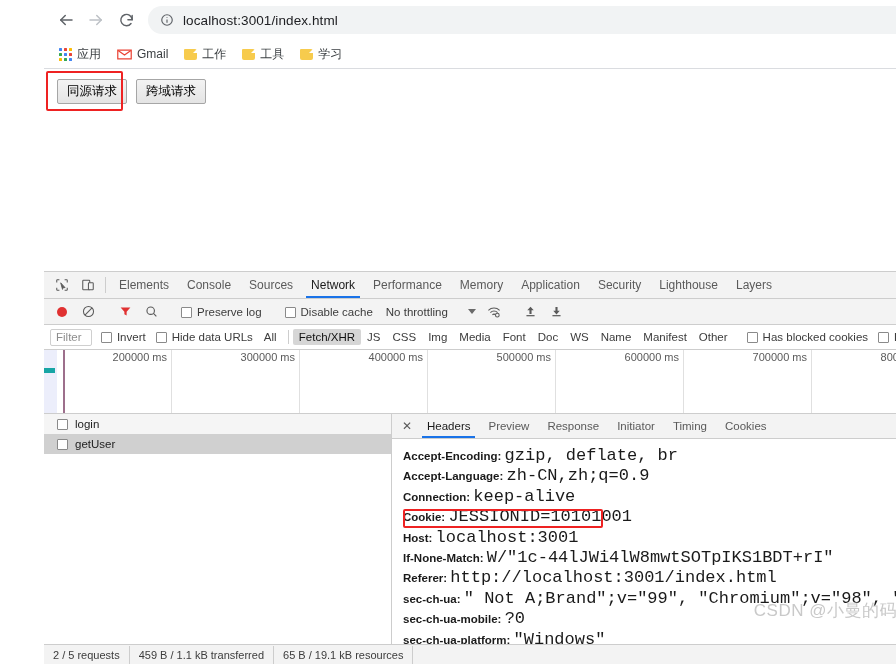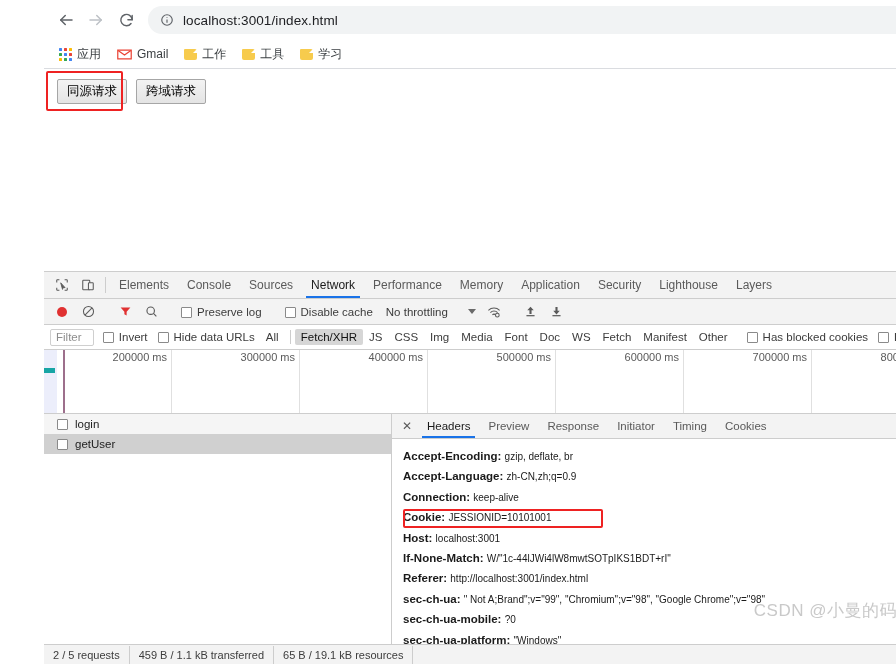--- a/index.html
+++ b/index.html
@@ -87,21 +87,21 @@
 
   .det-pane { flex:1; display:flex; flex-direction:column; background:#fff; min-width:0; position:relative; }
   .det-tabbar { height:25px; display:flex; align-items:stretch; background:#f3f3f3; border-bottom:1px solid #cdcdcd; padding-left:4px; }
   .det-close { width:22px; display:flex; align-items:center; justify-content:center; color:#5a5a5a; font-size:12px; }
   .det-tab { display:flex; align-items:center; padding:0 9px; font-size:11.5px; color:#5a5a5a; position:relative; white-space:nowrap; }
   .det-tab.active { color:#1a1a1a; }
   .det-tab.active:after { content:""; position:absolute; left:4px; right:4px; bottom:0; height:2px; background:#1a73e8; }
   .det-body { flex:1; overflow:hidden; padding:7px 0 0 6px; position:relative; }
   .hdr-line { height:20.4px; line-height:20.4px; font-size:11.5px; white-space:nowrap; padding-left:5px; }
   .hdr-name { font-weight:bold; color:#1a1a1a; }
-  .hdr-val { font-family:Liberation Sans, sans-serif; font-size:10px; color:#1a1a1a; }
+  .hdr-val { font-family:Liberation Mono, monospace; font-size:17px; color:#1a1a1a; }
   #redbox-cookie { left:359px; top:509px; width:200px; height:19px; z-index:6; }
 
   .watermark { position:absolute; right:8px; bottom:22px; font-size:17px; color:#c9c9c9; letter-spacing:0.5px; white-space:nowrap; }
 
   .dt-status { height:20px; display:flex; align-items:center; background:#f3f3f3; border-top:1px solid #cdcdcd; font-size:11px; color:#3c3c3c; }
   .st-cell { padding:0 9px; border-right:1px solid #cdcdcd; line-height:18px; white-space:nowrap; }
   #root { position:relative; width:896px; height:666px;margin-left:44px; }
 </style>
 </head>
 <body>
@@ -288,21 +288,21 @@
       <span class="type-chip">All</span>
       <span class="fb-sep"></span>
       <span class="type-chip active">Fetch/XHR</span>
       <span class="type-chip">JS</span>
       <span class="type-chip">CSS</span>
       <span class="type-chip">Img</span>
       <span class="type-chip">Media</span>
       <span class="type-chip">Font</span>
       <span class="type-chip">Doc</span>
       <span class="type-chip">WS</span>
-      <span class="type-chip">Fetch</span>
+      <span class="type-chip">Name</span>
       <span class="type-chip">Manifest</span>
       <span class="type-chip">Other</span>
       <label class="tb-check" style="margin-left:8px">
         <span class="cbx"></span>
         <span>Has blocked cookies</span>
       </label>
       <label class="tb-check">
         <span class="cbx"></span>
         <span>Blocked</span>
       </label>

